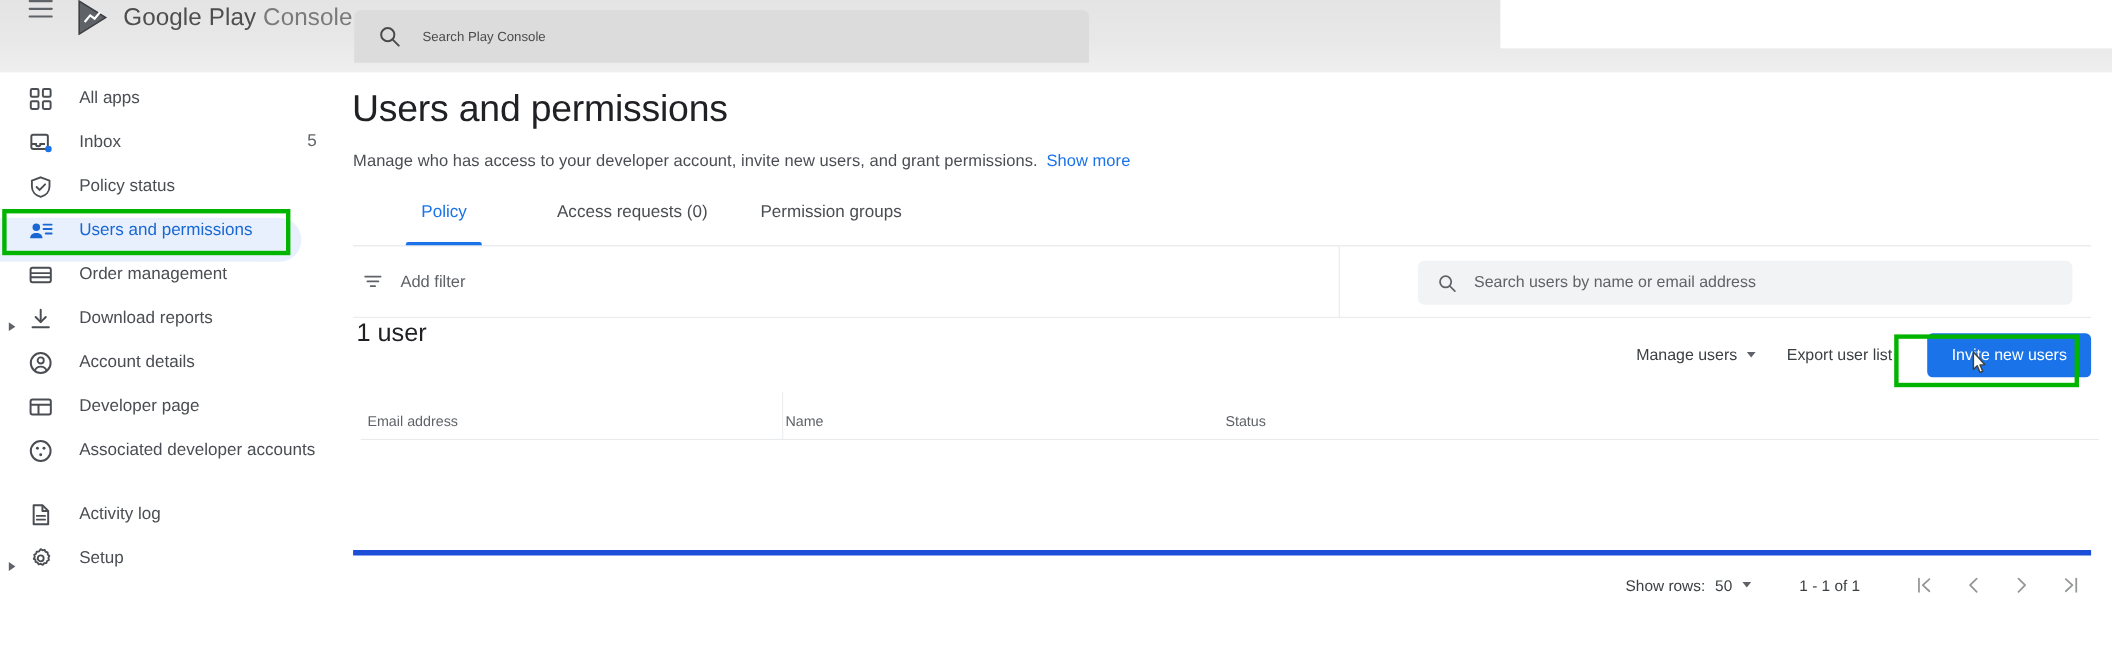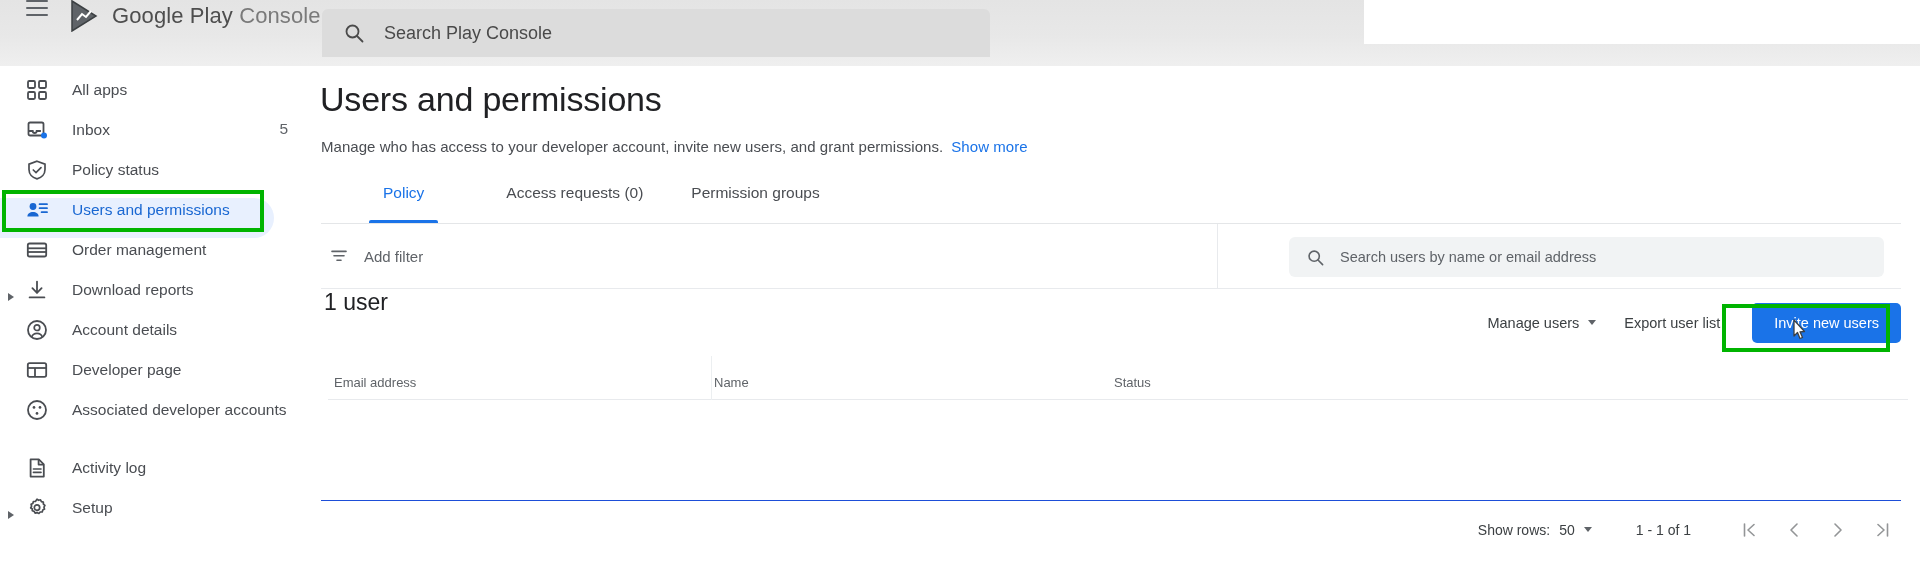--- a/index.html
+++ b/index.html
@@ -31,21 +31,21 @@
   .brand-text .c { color:#7a7a7a; font-weight:400; }
 
   .search-wrap {
     position:absolute; left: 322px; top: 9px;
     width: 668px; height: 48px;
     background:#dcdcdc;
     border-radius: 6px 6px 0 0;
     display:flex; align-items:center; padding-left: 22px; gap: 20px;
   }
   .search-wrap .sicon { width:20px; height:20px; flex:none; }
-  .search-ph { color:#4a4a4a; font-size:18px; }
+  .search-ph { color:#4a4a4a; font-size:12px; }
 
   .white-overlay {
     position:absolute; right:0; top:0; width:556px; height:44px; background:#fff;
   }
 
   
   .sidebar {
     position:absolute; top:66px; left:0; width:300px; height:520px;
     background:#fff;
   }
@@ -167,21 +167,21 @@
   .th.c1 { width:386px; padding-left:6px; }
   .th.c2 { width:400px; }
   .th.c3 { flex:1; }
   .col-sep { position:absolute; left:383px; top:0; width:1px; height:44px; background:#eceff1; }
 
   .tbody { height:100px; }
 
   
   .pagination {
     position:absolute; left:21px; top:434px; width:1580px; height:58px;
-    border-top:1px solid #1d4ed8;
+    border-top:5px solid #1d4ed8;
     display:flex; align-items:center; justify-content:flex-end;
     gap:0; padding-right:8px;
   }
   .pg-label { font-size:14px; color:#3c4043; }
   .pg-rows {
     display:flex; align-items:center; gap:9px; margin-left:9px; cursor:pointer;
     font-size:14px; color:#3c4043;
   }
   .pg-rows .dd { width:0;height:0;border-top:5px solid #5f6368;
                  border-left:4.5px solid transparent;border-right:4.5px solid transparent; }

